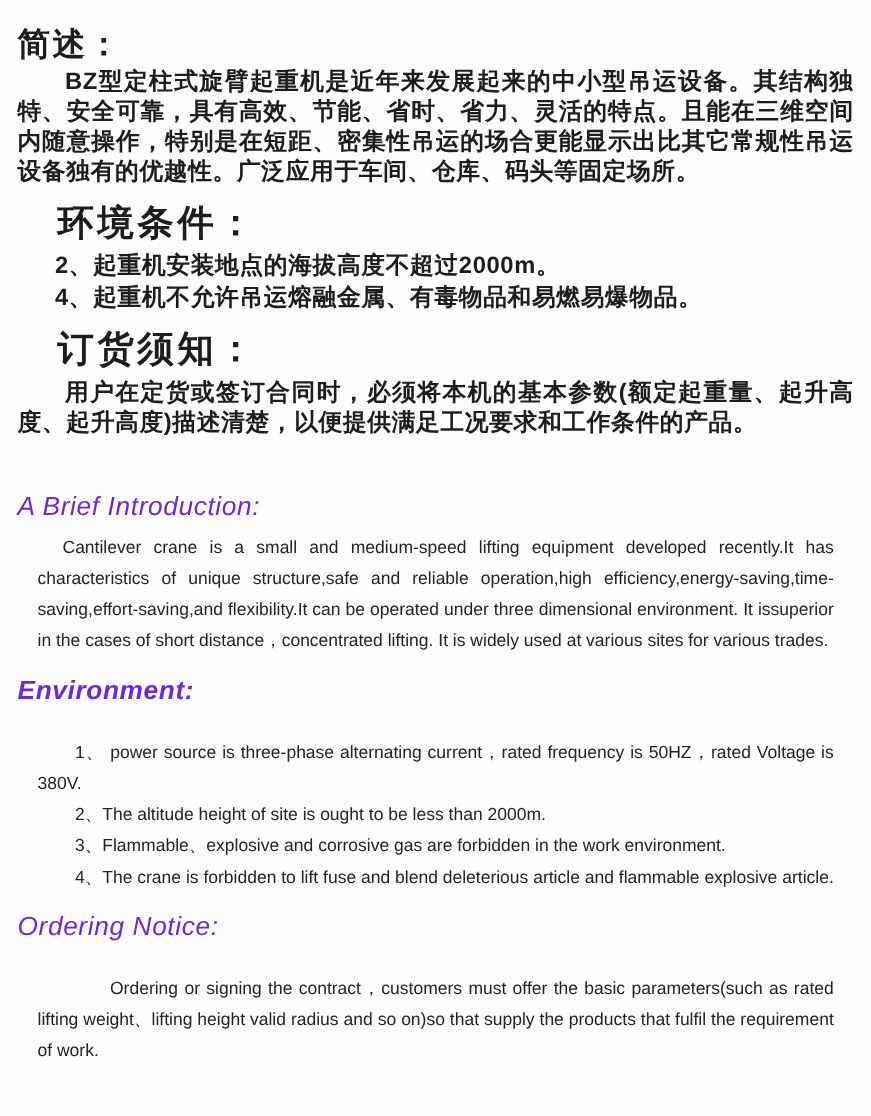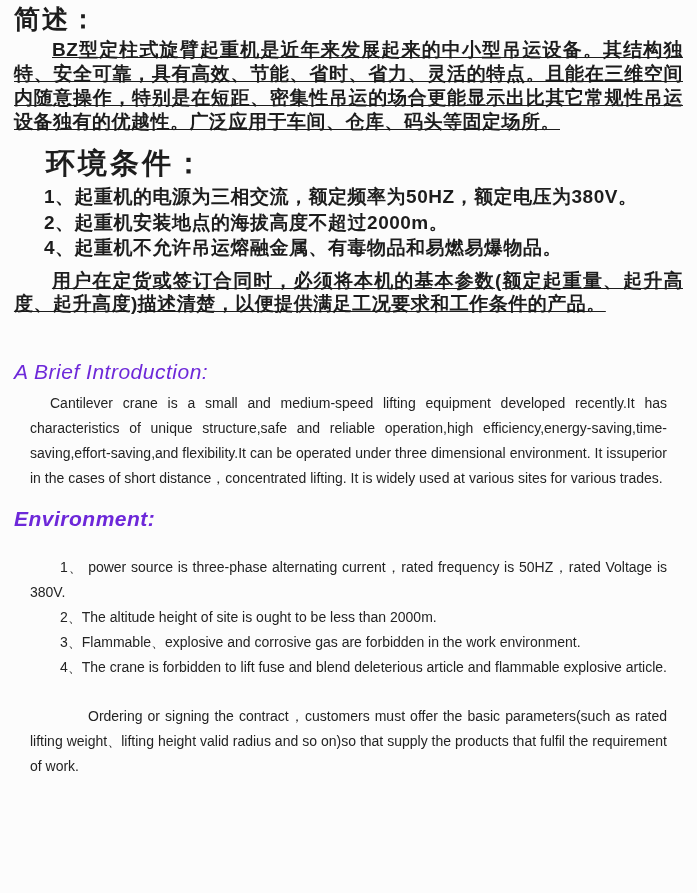--- a/index.html
+++ b/index.html
@@ -9,21 +9,21 @@
   }
   .page {
     position: relative;
     width: 697px;
     height: 893px;
     margin: 0 auto;
     background: #fcfcfc;
     color: #1d1d1d;
     overflow: hidden;
     box-sizing: border-box;
-    padding: 4px 14px 0 14px;
+    padding: 20px 14px 0 14px;
   }
 
   
   .zh {
     font-family: "Liberation Sans", "DejaVu Sans", sans-serif;
     font-weight: 700;
   }
   .zh-h1 {
     font-size: 26px;
     line-height: 30px;
@@ -36,21 +36,20 @@
     margin: 0 0 0 32px;
     letter-spacing: 3px;
   }
   .zh-body {
     font-size: 19px;
     line-height: 24px;
     text-align: justify;
     text-indent: 2em;
     margin: 4px 0 0 0;
     letter-spacing: 0.5px;
-    text-decoration: underline;
   }
   .zh-heading-gap { margin-top: 15px; }
   .zh-list {
     margin: 6px 0 0 30px;
     padding: 0;
     list-style: none;
   }
   .zh-list p {
     font-size: 19px;
     line-height: 25.5px;
@@ -95,33 +94,34 @@
 </head>
 <body>
 
 <div class="page">
 
   <h1 class="zh zh-h1">简述：</h1>
   <p class="zh zh-body">BZ型定柱式旋臂起重机是近年来发展起来的中小型吊运设备。其结构独特、安全可靠，具有高效、节能、省时、省力、灵活的特点。且能在三维空间内随意操作，特别是在短距、密集性吊运的场合更能显示出比其它常规性吊运设备独有的优越性。广泛应用于车间、仓库、码头等固定场所。</p>
 
   <h2 class="zh zh-h2 zh-heading-gap">环境条件：</h2>
   <div class="zh zh-list">
-    <p>1、起重机的电源为三相交流，额定频率为50HZ，额定电压为380V。</p>
     <p>2、起重机安装地点的海拔高度不超过2000m。</p>
     <p>4、起重机不允许吊运熔融金属、有毒物品和易燃易爆物品。</p>
   </div>
 
+  <h2 class="zh zh-h2 zh-heading-gap">订货须知：</h2>
   <p class="zh zh-body zh-p2">用户在定货或签订合同时，必须将本机的基本参数(额定起重量、起升高度、起升高度)描述清楚，以便提供满足工况要求和工作条件的产品。</p>
 
   <h3 class="en-h en-intro-heading">A Brief Introduction:</h3>
   <p class="en-body en-intro-body">Cantilever  crane is a small and medium-speed lifting equipment developed recently.It has characteristics of unique structure,safe and reliable operation,high efficiency,energy-saving,time-saving,effort-saving,and flexibility.It can be operated under three dimensional environment.  It issuperior in the cases of short  distance，concentrated lifting.  It is widely used at various sites for various trades.</p>
 
   <h3 class="en-h en-env-heading">Environment:</h3>
   <div class="en-body en-env-list">
     <p>1、 power source is three-phase alternating current，rated frequency is 50HZ，rated Voltage is 380V.</p>
     <p>2、The altitude height of site is ought to be less than 2000m.</p>
     <p>3、Flammable、explosive and corrosive gas are forbidden in the work environment.</p>
     <p>4、The crane is forbidden to lift fuse and blend deleterious article and flammable explosive article.</p>
   </div>
 
+  <h3 class="en-h en-order-heading">Ordering Notice:</h3>
   <p class="en-body en-order-body">Ordering or signing the contract，customers must offer the basic parameters(such as rated lifting weight、lifting height valid radius and so on)so that supply the products that fulfil the requirement of work.</p>
 
 </div>
 
 </body></html>

